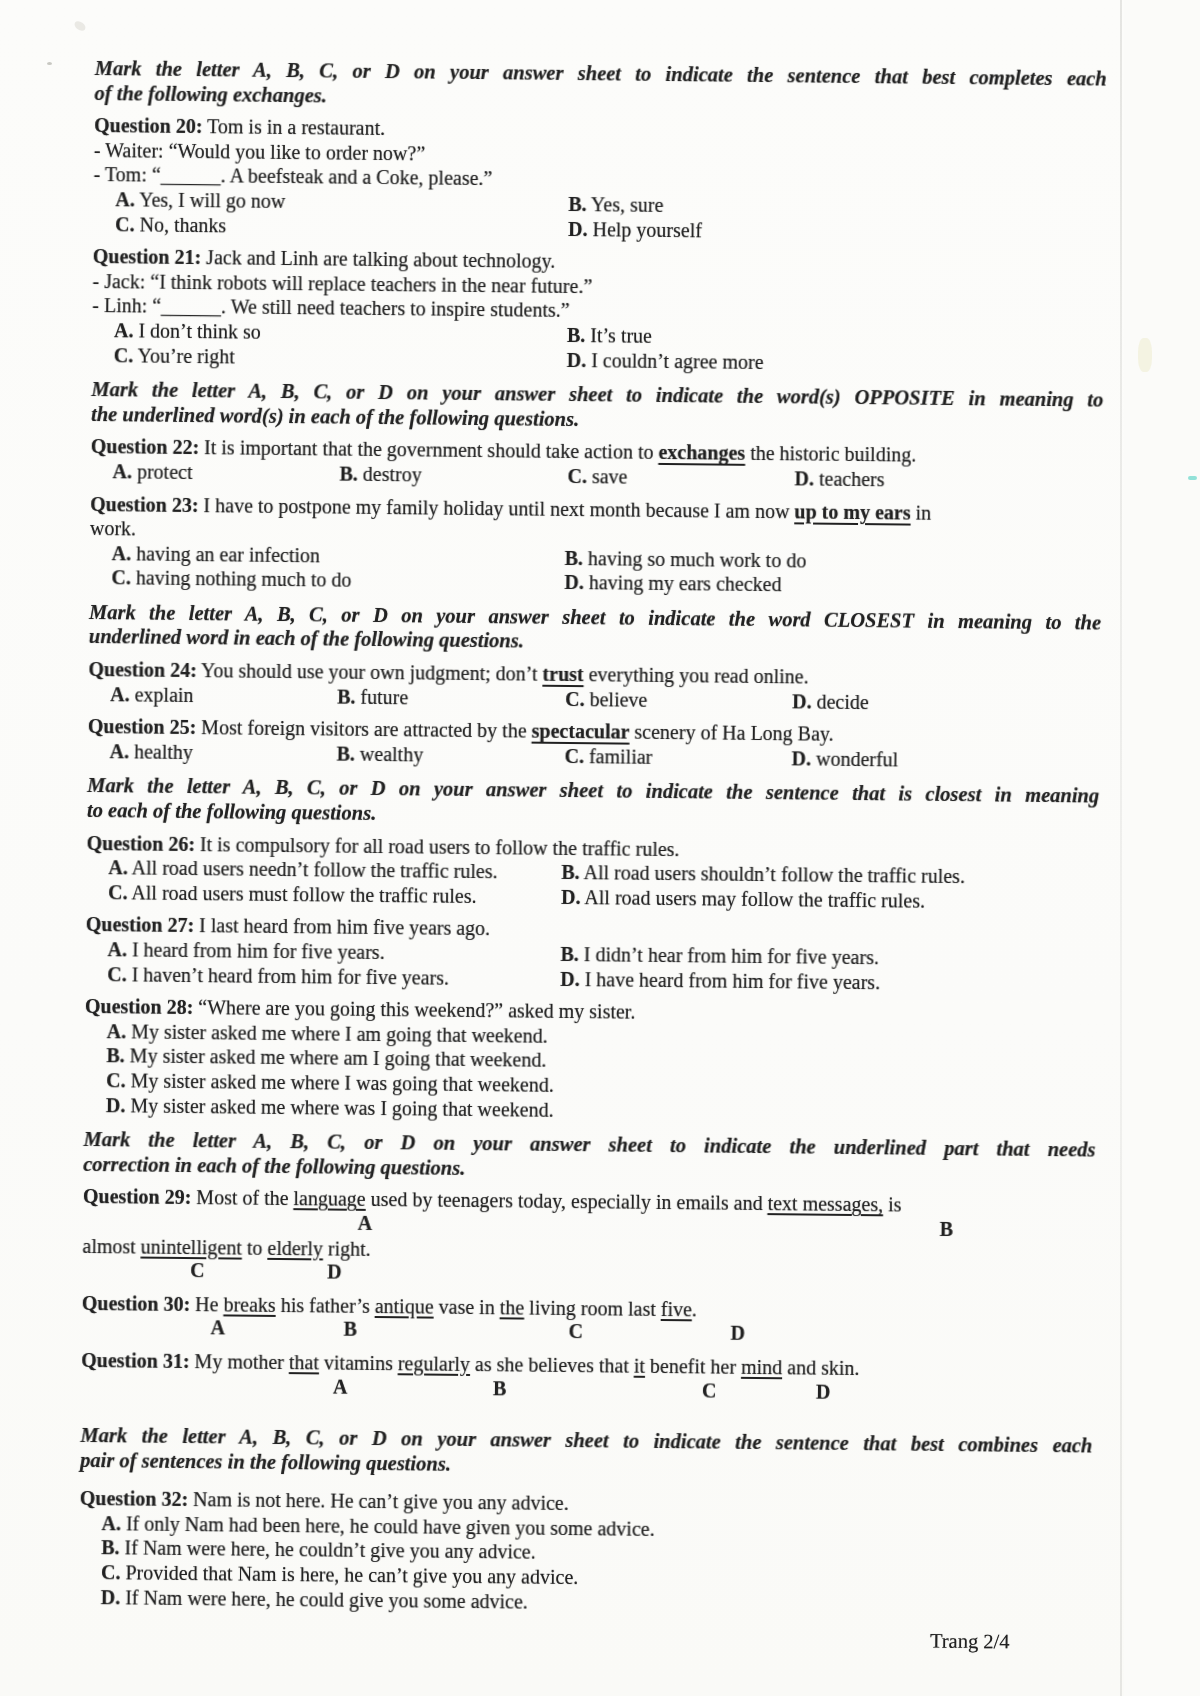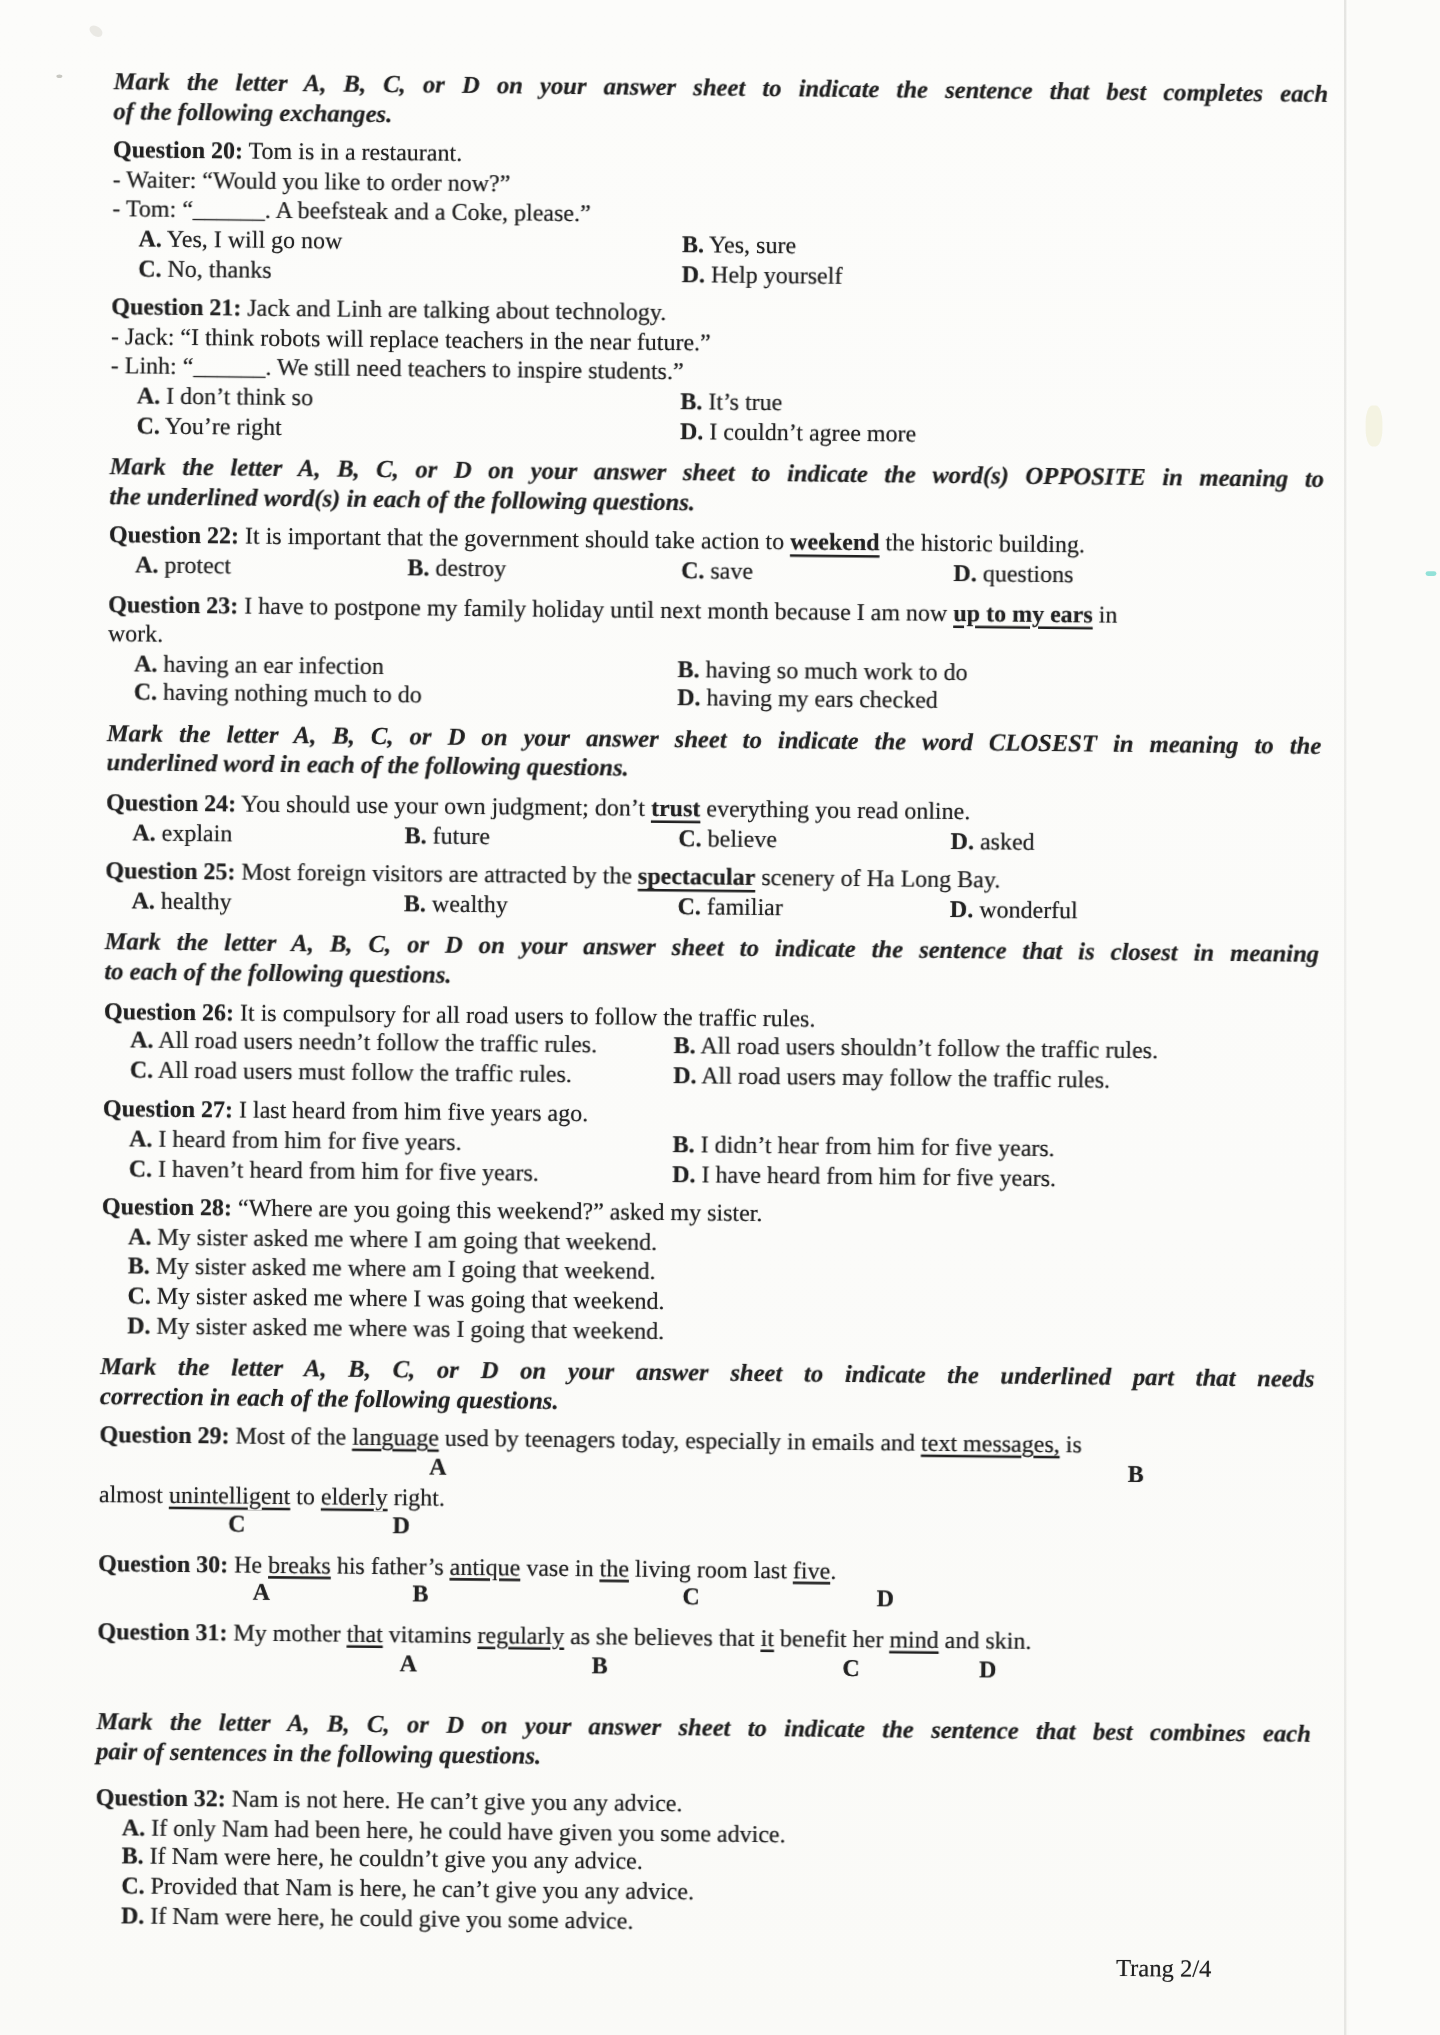--- a/index.html
+++ b/index.html
@@ -66,26 +66,26 @@
           <div class="opt"><span class="opt-letter">B.</span><span> It’s true</span></div>
           <div class="opt"><span class="opt-letter">C.</span><span> You’re right</span></div>
           <div class="opt"><span class="opt-letter">D.</span><span> I couldn’t agree more</span></div>
         </div>
       </div>
       <div class="instr">
         <div class="l1">Mark the letter A, B, C, or D on your answer sheet to indicate the word(s) OPPOSITE in meaning to</div>
         <div class="l2">the underlined word(s) in each of the following questions.</div>
       </div>
       <div class="q">
-        <div class="line"><span class="qnum">Question 22:</span><span> It is important that the government should take action to </span><span class="bu">weekend</span><span> the historic building.</span></div>
+        <div class="line"><span class="qnum">Question 22:</span><span> It is important that the government should take action to </span><span class="bu">exchanges</span><span> the historic building.</span></div>
         <div class="opts grid4">
           <div class="opt"><span class="opt-letter">A.</span><span> protect</span></div>
           <div class="opt"><span class="opt-letter">B.</span><span> destroy</span></div>
           <div class="opt"><span class="opt-letter">C.</span><span> save</span></div>
-          <div class="opt"><span class="opt-letter">D.</span><span> questions</span></div>
+          <div class="opt"><span class="opt-letter">D.</span><span> teachers</span></div>
         </div>
       </div>
       <div class="q">
         <div class="line"><span class="qnum">Question 23:</span><span> I have to postpone my family holiday until next month because I am now </span><span class="bu">up to my ears</span><span> in</span></div>
         <div class="line"><span>work.</span></div>
         <div class="opts grid2">
           <div class="opt"><span class="opt-letter">A.</span><span> having an ear infection</span></div>
           <div class="opt"><span class="opt-letter">B.</span><span> having so much work to do</span></div>
           <div class="opt"><span class="opt-letter">C.</span><span> having nothing much to do</span></div>
           <div class="opt"><span class="opt-letter">D.</span><span> having my ears checked</span></div>
@@ -94,21 +94,21 @@
       <div class="instr">
         <div class="l1">Mark the letter A, B, C, or D on your answer sheet to indicate the word CLOSEST in meaning to the</div>
         <div class="l2">underlined word in each of the following questions.</div>
       </div>
       <div class="q">
         <div class="line"><span class="qnum">Question 24:</span><span> You should use your own judgment; don’t </span><span class="bu">trust</span><span> everything you read online.</span></div>
         <div class="opts grid4">
           <div class="opt"><span class="opt-letter">A.</span><span> explain</span></div>
           <div class="opt"><span class="opt-letter">B.</span><span> future</span></div>
           <div class="opt"><span class="opt-letter">C.</span><span> believe</span></div>
-          <div class="opt"><span class="opt-letter">D.</span><span> asked</span></div>
+          <div class="opt"><span class="opt-letter">D.</span><span> decide</span></div>
         </div>
       </div>
       <div class="q">
         <div class="line"><span class="qnum">Question 25:</span><span> Most foreign visitors are attracted by the </span><span class="bu">spectacular</span><span> scenery of Ha Long Bay.</span></div>
         <div class="opts grid4">
           <div class="opt"><span class="opt-letter">A.</span><span> healthy</span></div>
           <div class="opt"><span class="opt-letter">B.</span><span> wealthy</span></div>
           <div class="opt"><span class="opt-letter">C.</span><span> familiar</span></div>
           <div class="opt"><span class="opt-letter">D.</span><span> wonderful</span></div>
         </div>

